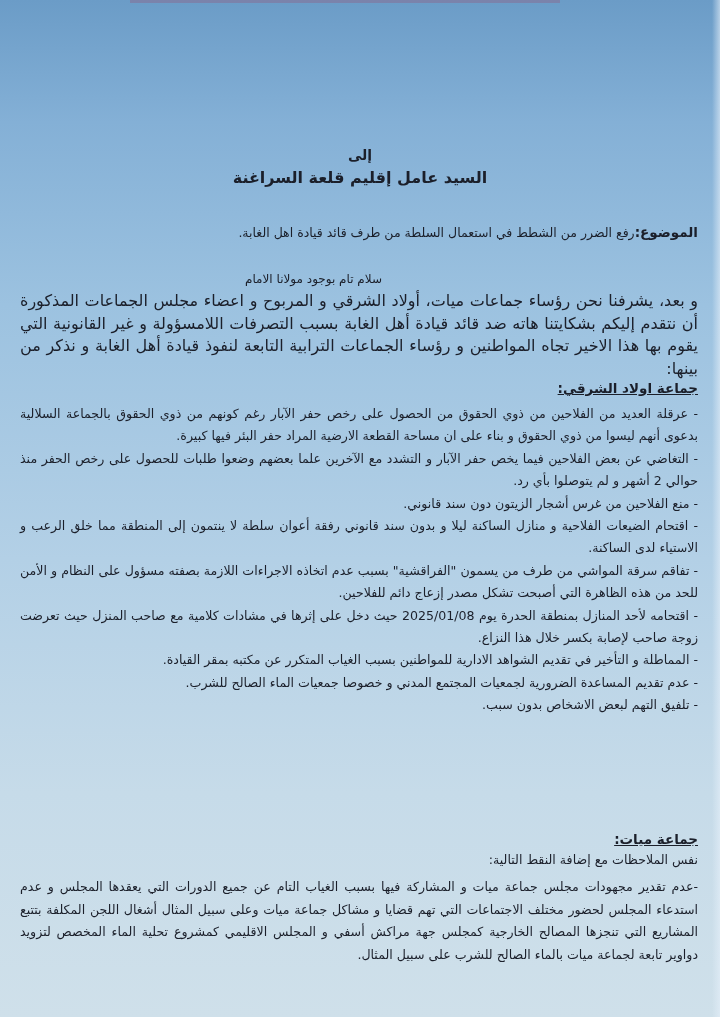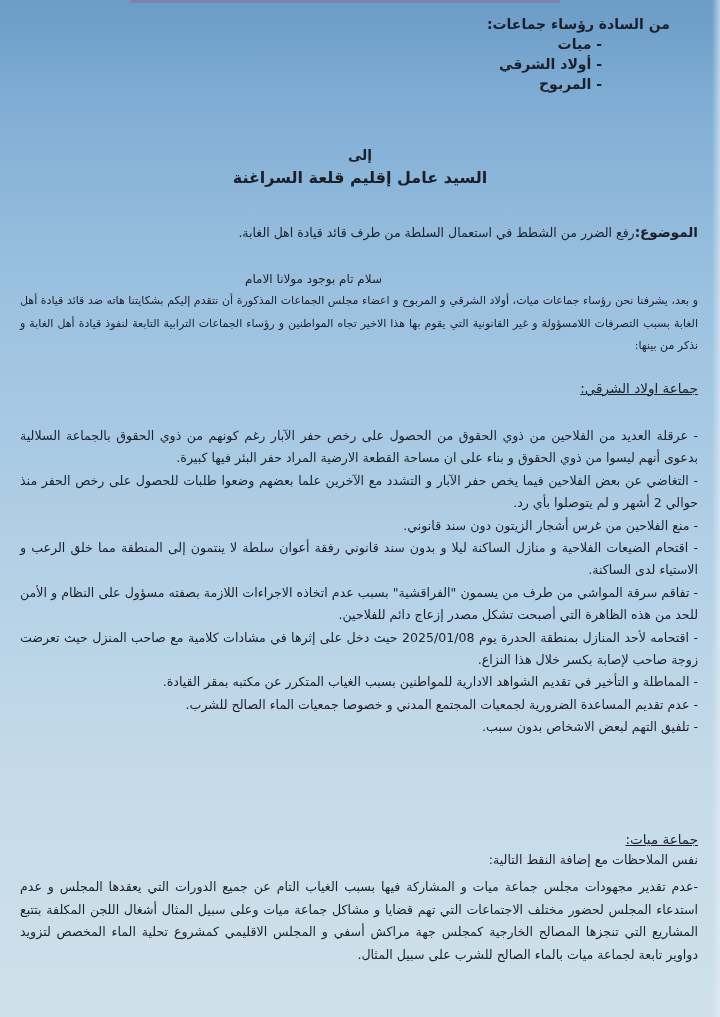--- a/index.html
+++ b/index.html
@@ -16,46 +16,38 @@
     .from-block { position: absolute; top: 14px; right: 50px; width: 200px; font-weight: bold; font-size: 14px; line-height: 20px; }
     .from-block .title { text-align: right; }
     .from-block ul { list-style: none; margin: 0; padding: 0; }
     .from-block li { text-align: right; padding-right: 68px; }
     .to-block { position: absolute; top: 144px; left: 0; width: 720px; text-align: center; font-weight: bold; }
     .to-block .to { font-size: 14px; line-height: 22px; }
     .to-block .addressee { font-size: 16px; line-height: 24px; }
     .subject { position: absolute; top: 222px; right: 22px; width: 520px; font-size: 12.5px; line-height: 20px; }
     .subject b { font-weight: bold; font-size: 13.5px; }
     .greeting { position: absolute; top: 272px; left: 0; width: 627px; text-align: center; font-size: 12px; }
-    .body-text { position: absolute; right: 22px; width: 678px; font-size: 11px; line-height: 22.5px; text-align: justify; text-align-last: right; }
+    .body-text { position: absolute; right: 22px; width: 678px; font-size: 16px; line-height: 22.5px; text-align: justify; text-align-last: right; }
     .intro { top: 290px; }
-    .section-heading { position: absolute; right: 22px; font-weight: normal; text-decoration: underline; font-size: 13.5px; }
+    .section-heading { position: absolute; right: 22px; font-weight: bold; text-decoration: underline; font-size: 13.5px; }
     .items { position: absolute; right: 22px; width: 678px; margin: 0; padding: 0; list-style: none; font-size: 12.6px; line-height: 22.4px; text-align: justify; text-align-last: right; }
     .items li { margin: 0; }
     .h1 { top: 380px; }
-    .list1 { top: 425px; }
+    .list1 { top: 403px; }
     .h2 { top: 831px; }
     .sub2 { position: absolute; top: 852px; right: 22px; font-size: 12.6px; }
     .list2 { top: 876px; line-height: 22.6px; }
   </style>
 </head>
 <body>
 
 <div class="page">
   <div class="edge-top"></div>
   <div class="edge-right"></div>
 
-  <div class="from-block">
-    <div class="title">من السادة رؤساء جماعات:</div>
-    <ul>
-      <li>- ميات</li>
-      <li>- أولاد الشرقي</li>
-      <li>- المربوح</li>
-    </ul>
-  </div>
 
   <div class="to-block">
     <div class="to">إلى</div>
     <div class="addressee">السيد عامل إقليم قلعة السراغنة</div>
   </div>
 
   <div class="subject">
     <b>الموضوع:</b><span>رفع الضرر من الشطط في استعمال السلطة من طرف قائد قيادة اهل الغابة.</span>
   </div>
 

